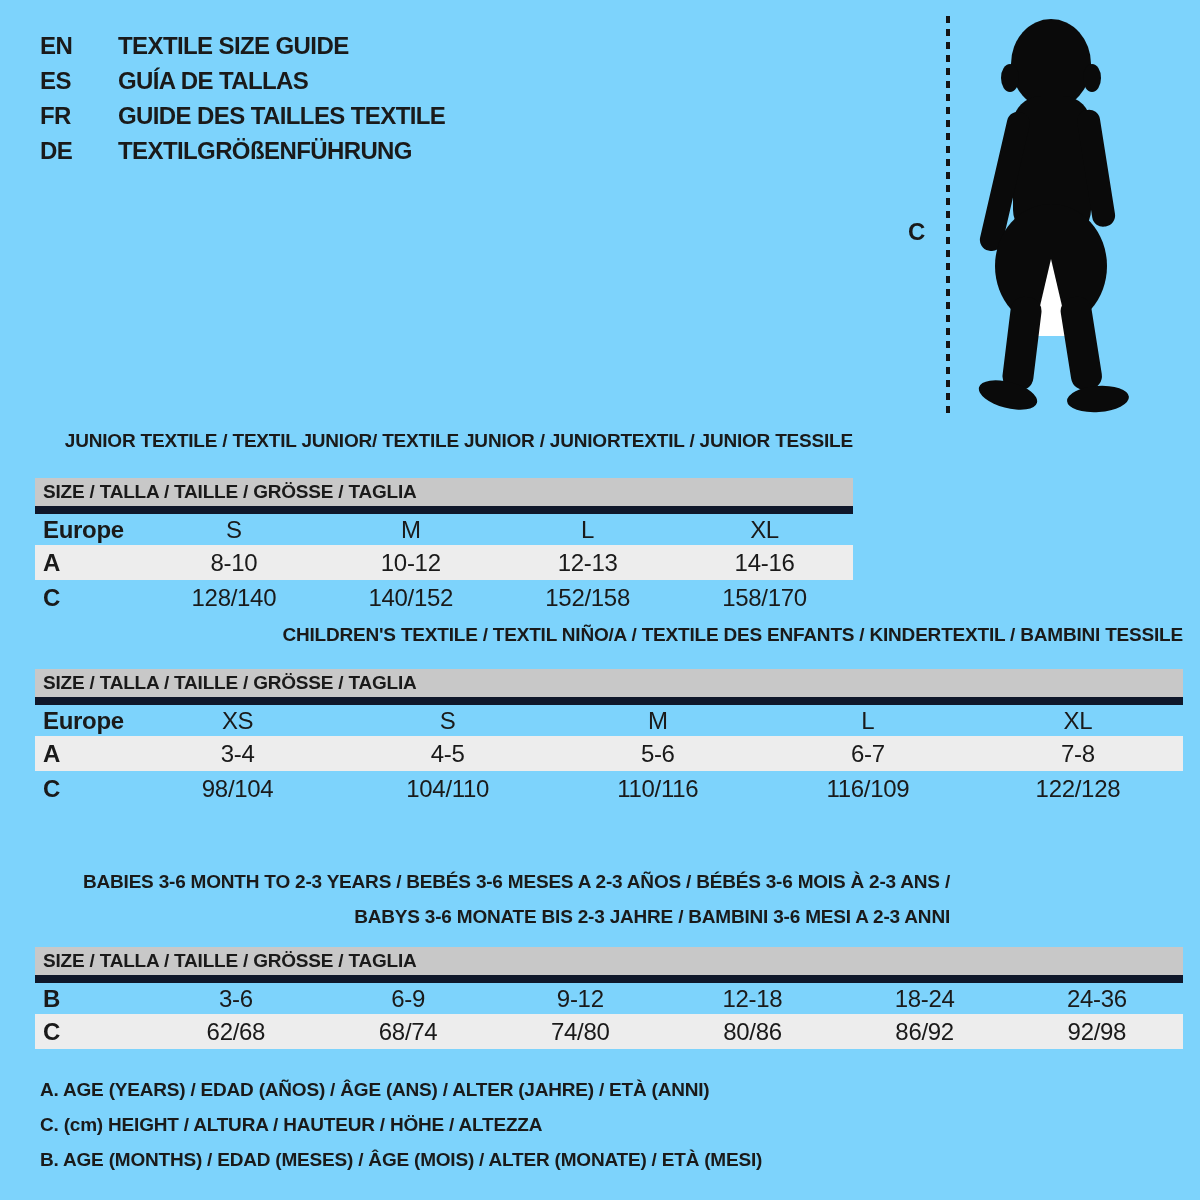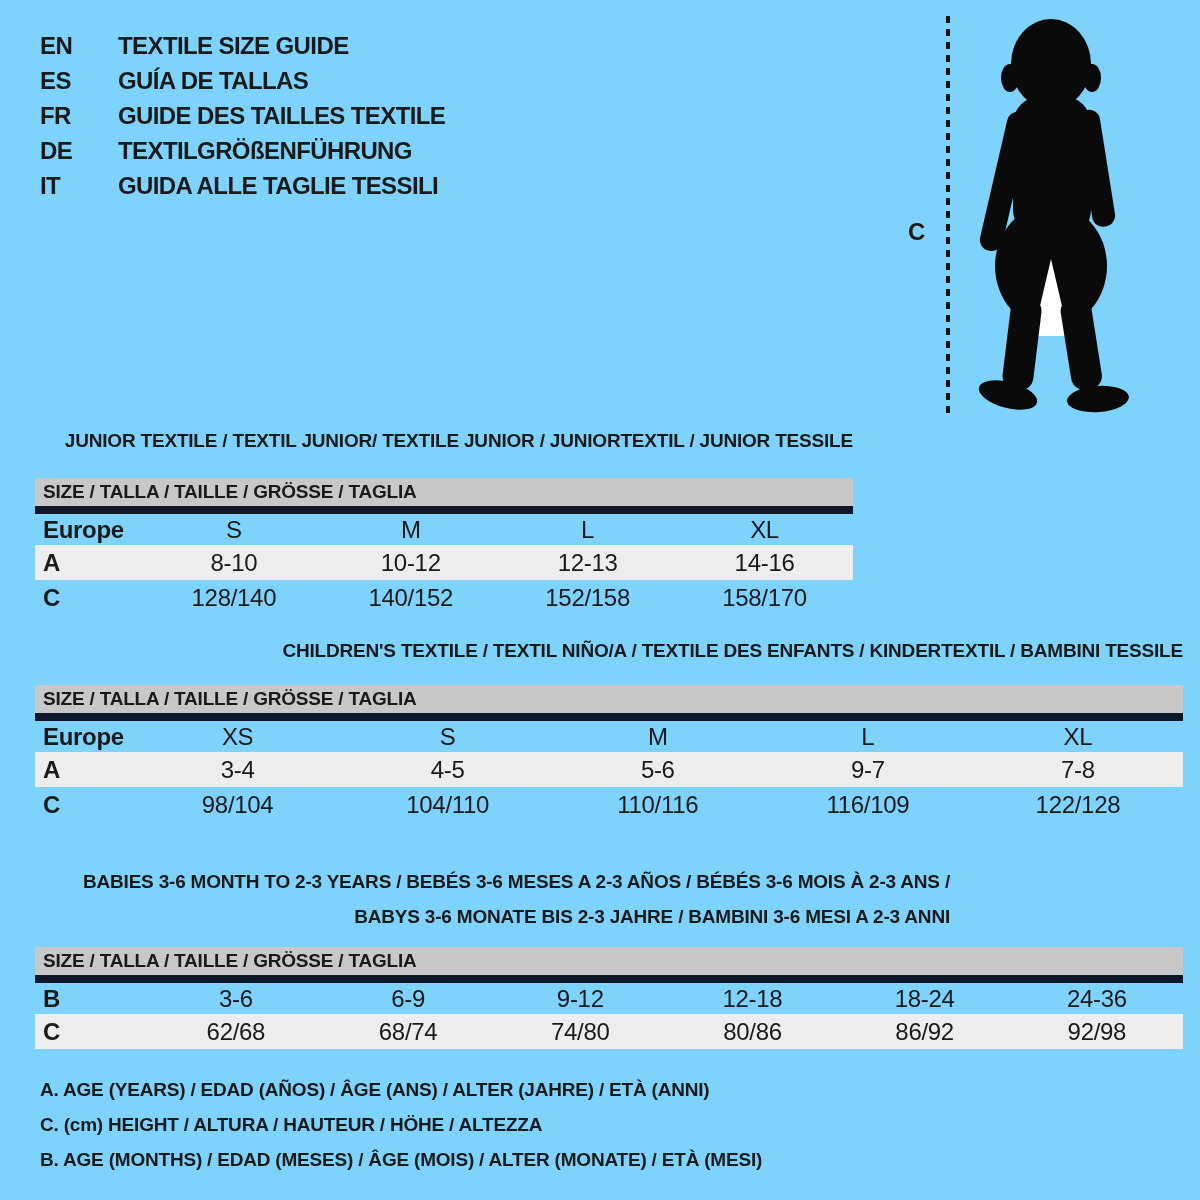--- a/index.html
+++ b/index.html
@@ -18,21 +18,21 @@
   .c-label { position:absolute; left:908px; top:218px; font-weight:700; font-size:24px; }
   .dash-line {
     position:absolute; left:946px; top:16px; width:4px; height:398px;
     background:repeating-linear-gradient(to bottom,#141414 0 7px,transparent 7px 13px);
   }
   .toddler-svg { position:absolute; left:958px; top:14px; }
 
   
   .section { position:absolute; left:35px; }
   .sec-junior { top:428px; width:818px; }
-  .sec-children { top:638px; width:1148px; }
+  .sec-children { top:622px; width:1148px; }
   .sec-babies { top:840px; width:1148px; }
   .sec-title { font-weight:700; font-size:19px; letter-spacing:-0.2px; padding-left:6px; line-height:25px;text-align:right; }
   .sec-junior .sec-title { margin-bottom:25px; }
   .sec-children .sec-title { margin-bottom:22px; }
   .sec-babies .sec-title { width:915px; line-height:35px; margin-bottom:13px;margin-top:24px; }
 
   
   table.size-table { border-collapse:collapse; width:100%; table-layout:fixed; }
   table.size-table th {
     background:#c8c8c8; text-align:left; font-size:19px; font-weight:700; letter-spacing:-0.2px;
@@ -60,24 +60,20 @@
       <span class="lang-code">ES</span>
       <span>GUÍA DE TALLAS</span>
     </div>
     <div class="lang-row">
       <span class="lang-code">FR</span>
       <span>GUIDE DES TAILLES TEXTILE</span>
     </div>
     <div class="lang-row">
       <span class="lang-code">DE</span>
       <span>TEXTILGRÖßENFÜHRUNG</span>
-    </div>
-    <div class="lang-row">
-      <span class="lang-code">IT</span>
-      <span>GUIDA ALLE TAGLIE TESSILI</span>
     </div>
   </div>
 
   <span class="c-label">C</span>
   <div class="dash-line"></div>
   <svg class="toddler-svg" width="182" height="402" viewBox="0 0 182 402" aria-hidden="true">
     <g fill="#0a0a0a">
       <ellipse cx="93" cy="50" rx="40" ry="45"></ellipse>
       <ellipse cx="52" cy="64" rx="9" ry="14"></ellipse>
       <ellipse cx="134" cy="64" rx="9" ry="14"></ellipse>
@@ -159,21 +155,21 @@
           <td>S</td>
           <td>M</td>
           <td>L</td>
           <td>XL</td>
         </tr>
         <tr class="stripe">
           <td class="lbl">A</td>
           <td>3-4</td>
           <td>4-5</td>
           <td>5-6</td>
-          <td>9-7</td>
+          <td>6-7</td>
           <td>7-8</td>
         </tr>
         <tr>
           <td class="lbl">C</td>
           <td>98/104</td>
           <td>104/110</td>
           <td>110/116</td>
           <td>116/109</td>
           <td>122/128</td>
         </tr>

